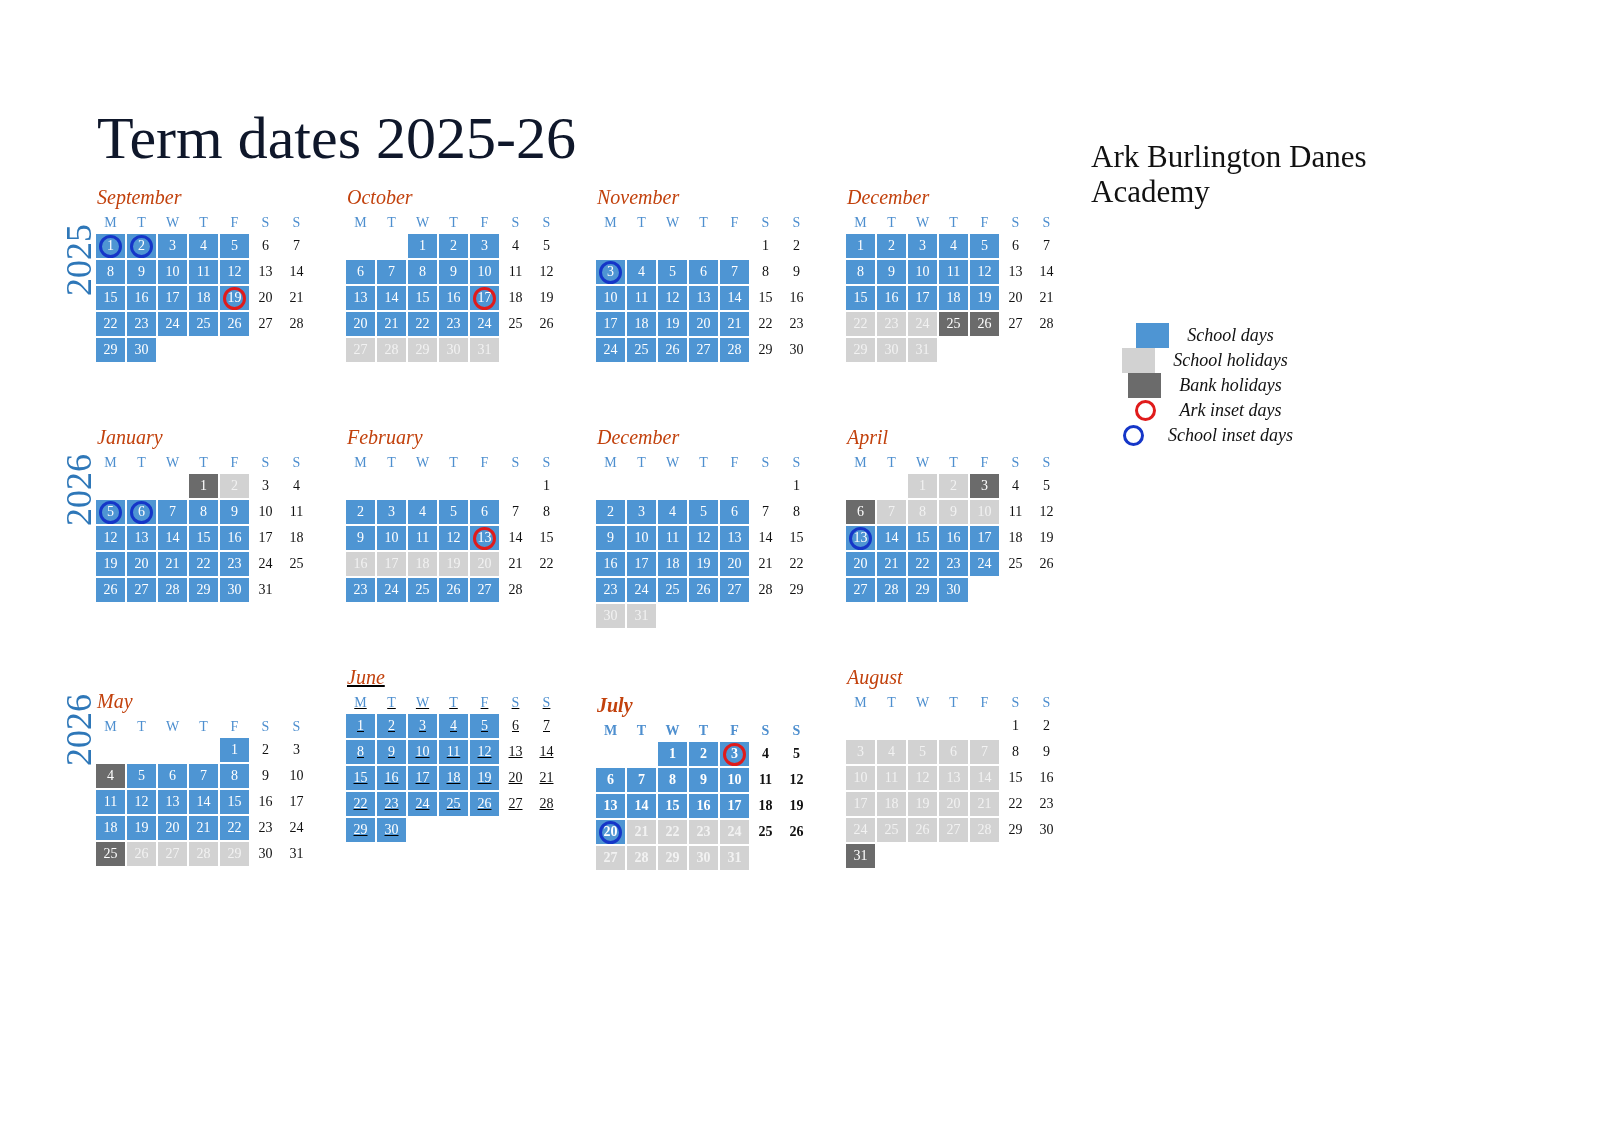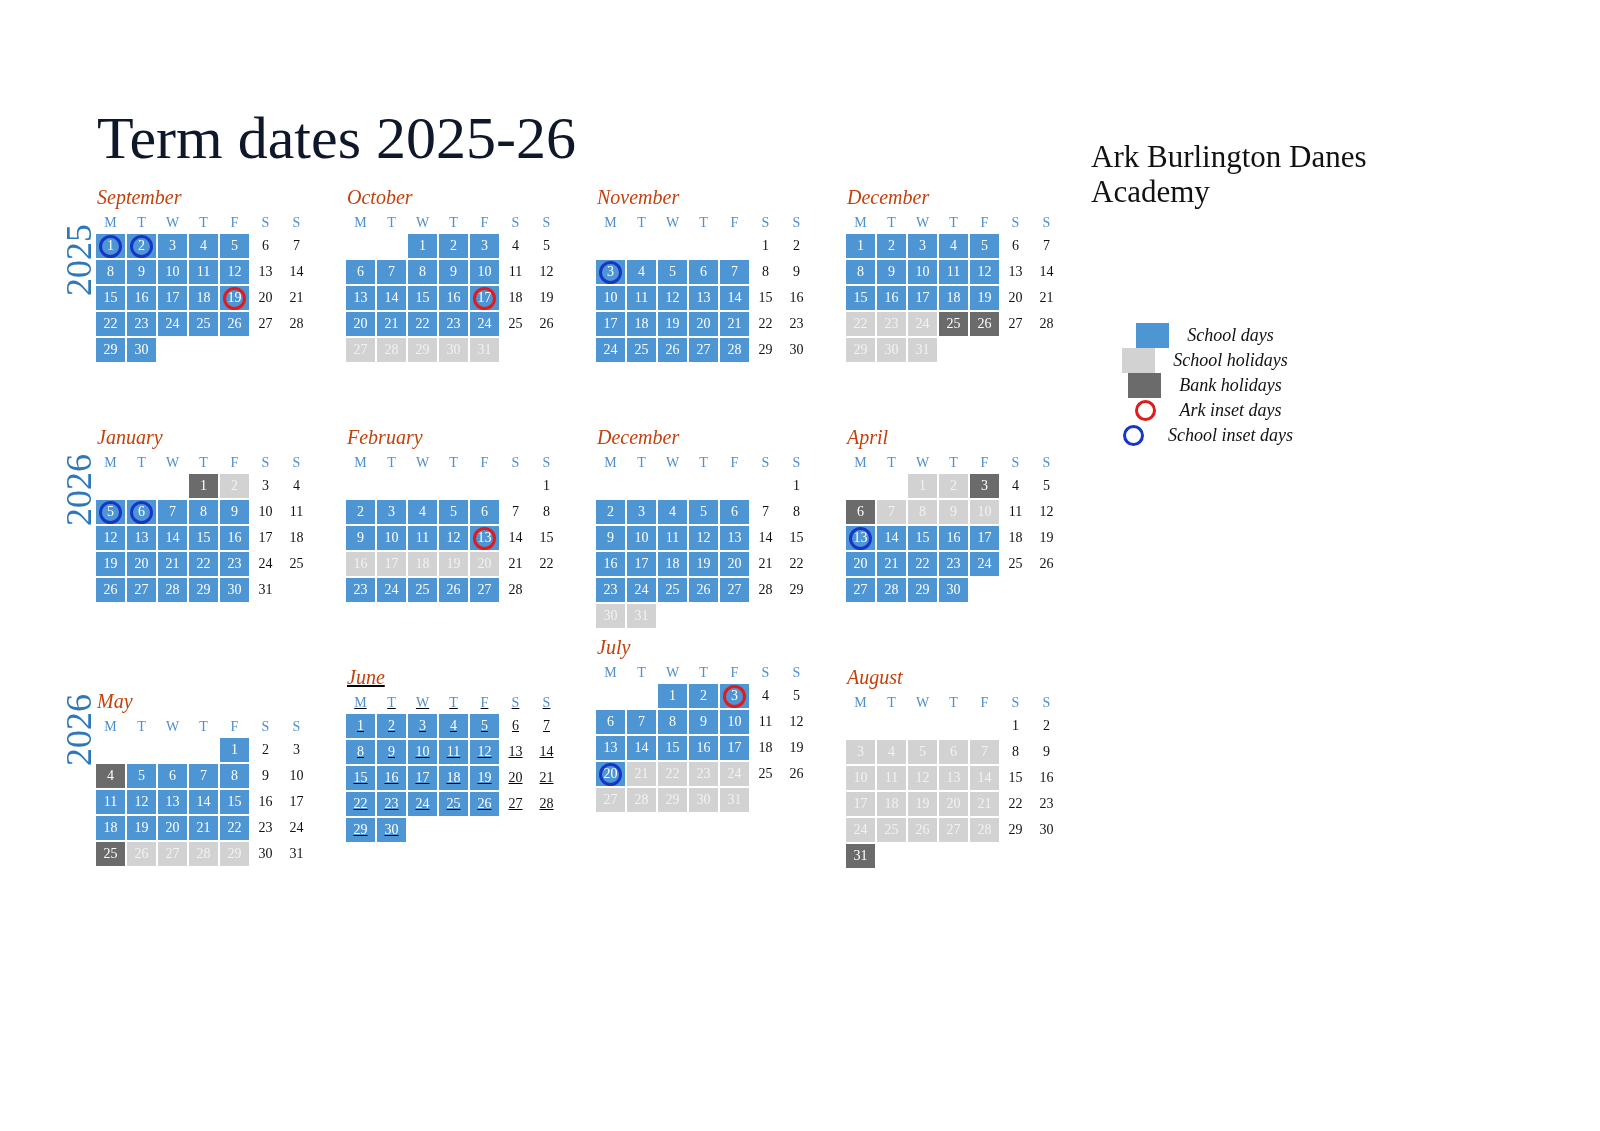--- a/index.html
+++ b/index.html
@@ -1278,21 +1278,21 @@
           <span class="num">28</span>
         </div>
         <div class="cell school">
           <span class="num">29</span>
         </div>
         <div class="cell school">
           <span class="num">30</span>
         </div>
       </div>
     </div>
-    <div class="month" style="left: 595px; top: 636px;">
+    <div class="month" style="left: 595px; top: 694px; font-weight: bold;">
       <div class="month-name">July</div>
       <div class="dow-row">
         <div class="dow">M</div>
         <div class="dow">T</div>
         <div class="dow">W</div>
         <div class="dow">T</div>
         <div class="dow">F</div>
         <div class="dow">S</div>
         <div class="dow">S</div>
       </div>

